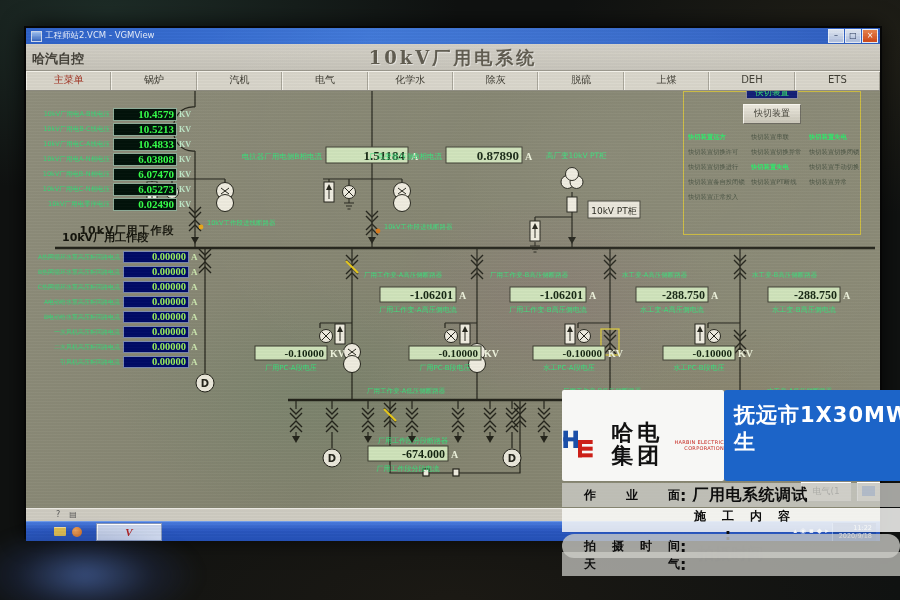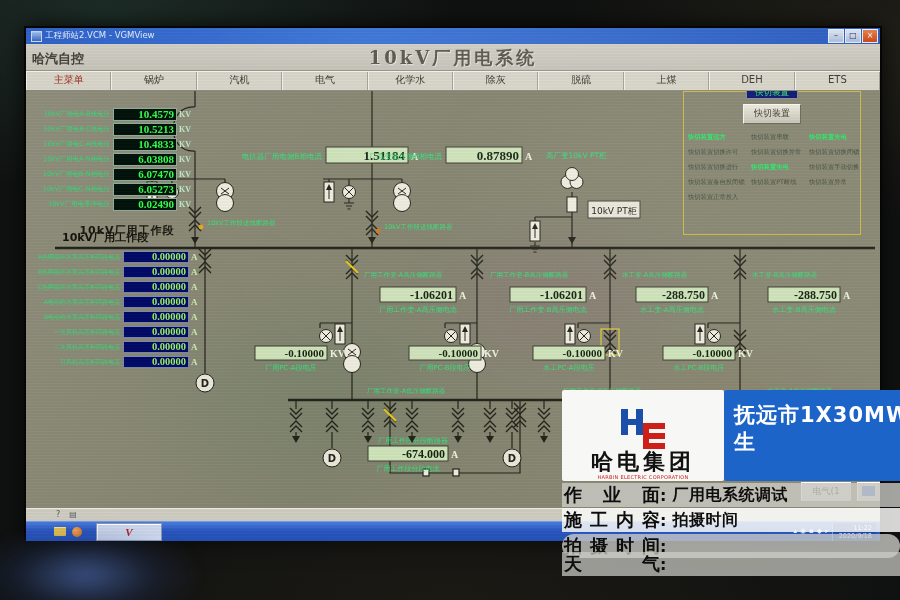--- a/index.html
+++ b/index.html
@@ -91,33 +91,33 @@
   .taskbtn{margin-left:14px;width:64px;height:16px;background:#cfd9ee;border:1px solid #8899bb;
     box-shadow:inset 1px 1px 0 #fff;display:flex;align-items:center;justify-content:center;
     font:bold italic 11px "Liberation Serif",serif;color:#b42222;}
   .tray{position:absolute;right:2px;top:1px;bottom:1px;display:flex;align-items:center;gap:3px;padding:0 2px;}
   .tray .ti{font-size:7px;color:#e8eefc;line-height:1;}
   .clock{background:#1e4aa8;border-left:1px solid #6f9ae8;padding:1px 4px 1px 6px;text-align:right;
     color:#fff;font-size:6.5px;line-height:8px;}
 
   
   #brand{position:absolute;left:562px;top:390px;height:91px;display:flex;z-index:20;}
-  #logoBox{width:162px;background:#f7f7f5;border-radius:2px;display:flex;flex-direction:column;
-    align-items:center;justify-content:center;padding-top:17px;box-sizing:border-box;}
+  #logoBox{width:162px;background:#f7f7f5;border-radius:2px;display:flex;flex-direction:row;
+    align-items:center;justify-content:center;padding-top:17px;box-sizing:border-box;text-align:right;}
   #logoBox .cn{font-size:22px;font-weight:bold;letter-spacing:4px;color:#111;line-height:1.05;}
   #logoBox .en{font-size:5px;color:#c4231c;letter-spacing:.3px;margin-top:1px;}
   #projBox{width:196px;background:#1c64c8;border-radius:3px;color:#fff;padding:12px 0 0 10px;
     box-sizing:border-box;font-size:21px;font-weight:bold;line-height:1.3;letter-spacing:1px;}
   .inforow{position:absolute;left:562px;width:338px;height:24px;z-index:20;display:flex;align-items:center;
     font-weight:bold;color:#0d0d0d;}
-  .inforow .lab{width:96px;margin-left:2px;font-size:18px;text-align:justify;text-align-last:justify;}
+  .inforow .lab{width:96px;margin-left:22px;font-size:12px;text-align:justify;text-align-last:justify;}
   .inforow .col{font-size:16px;margin:0 6px 0 0;}
   .inforow .val{font-size:16px;letter-spacing:.5px;white-space:nowrap;}
   #ir0{top:483px;background:rgba(205,205,200,.78);}
-  #ir1{top:508px;background:rgba(248,248,246,.85);}
+  #ir1{top:508px;background:rgba(248,248,246,.85);flex-direction:column;}
   #ir2{top:534px;background:rgba(205,205,200,.78);border-radius:12px;}
   #ir3{top:552px;background:rgba(205,205,200,.72);}
 </style>
 </head>
 <body>
 
 <div class="photo">
   <div class="screen">
 
     <div class="titlebar">

